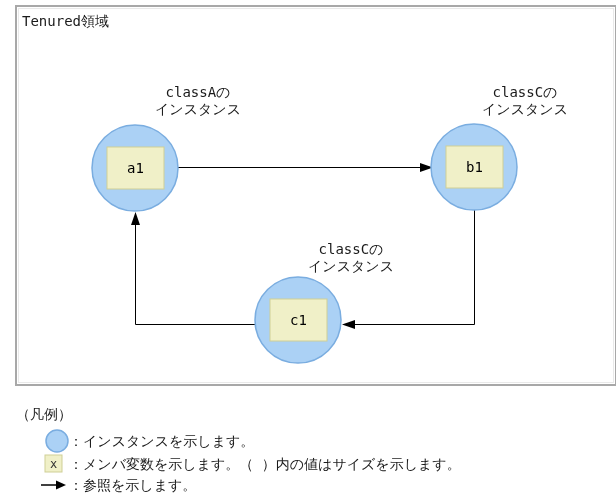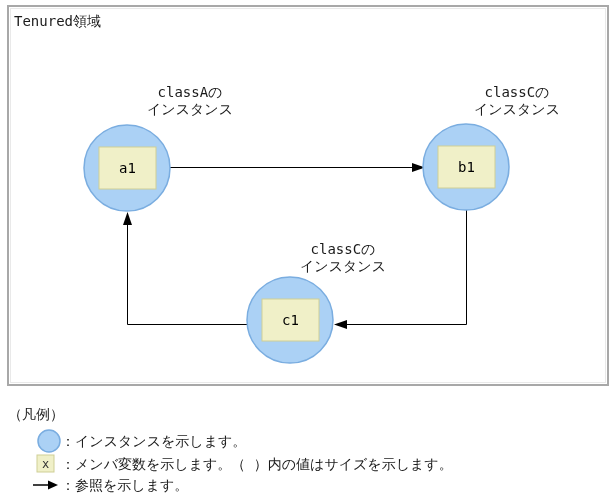--- a/index.html
+++ b/index.html
@@ -7,20 +7,21 @@
     padding: 0;
     background: #ffffff;
     width: 616px;
     height: 501px;
     font-family: "DejaVu Sans Mono", "Liberation Mono", monospace;
   }
   #stage {
     position: relative;
     width: 528px;
     height: 501px;
+    padding-left: 8px;
   }
   svg { display: block; }
   .txt {
     font-family: "DejaVu Sans Mono", "Liberation Mono", monospace;
     font-size: 14px;
     fill: #1a1a1a;
   }
   .node-label { font-size: 14px; fill: #000000; }
   .legend-x { font-size: 12px; fill: #333333; }
   .arrow-line { stroke: #000000; stroke-width: 1; fill: none; }

